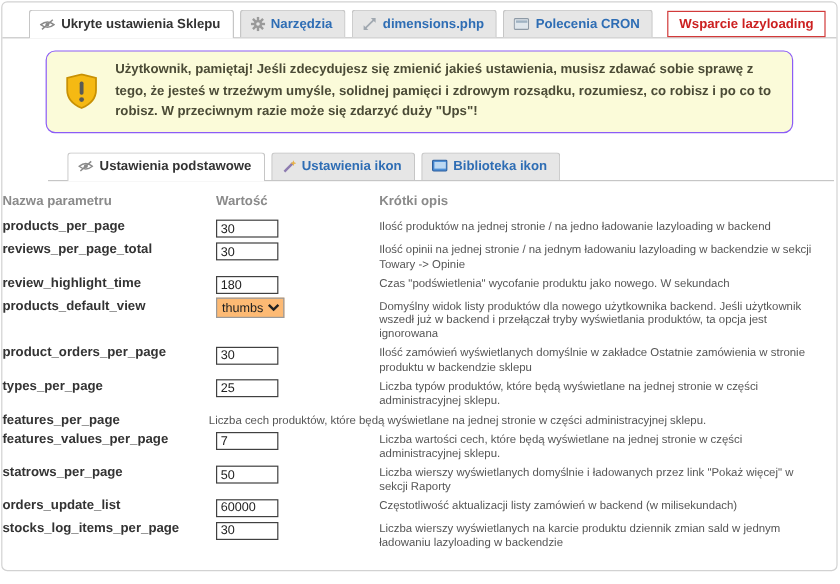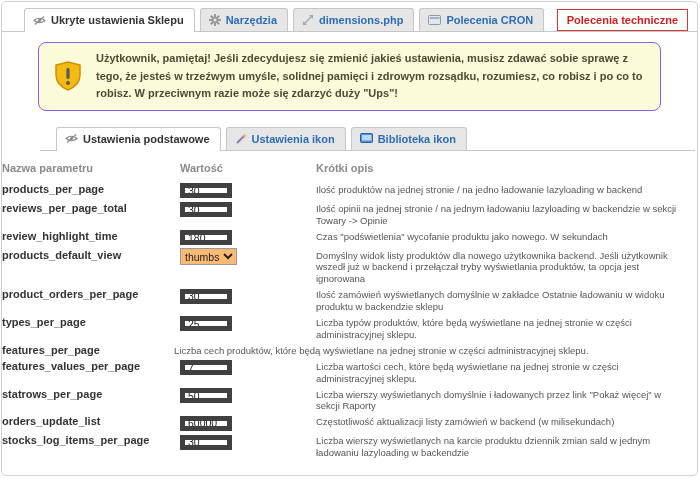--- a/index.html
+++ b/index.html
@@ -26,21 +26,21 @@
   .subtabbar { display:flex; align-items:flex-end; margin:16px 2px 0 38px; padding-left:16px; border-bottom:1px solid #c6c6c6; }
 
   
   .param-table { padding:11px 0 0 0; }
   .param-row { display:flex; align-items:flex-start; margin-bottom:1px; min-height:15px; }
   .col-name { width:172px; text-align:left; font-size:11px; font-weight:bold; color:#333; padding-top:2px; line-height:1.2; }
   .col-value { width:142px; padding-left:6px; }
   .col-desc { flex:1; font-size:9.5px; color:#555; padding-top:3px; padding-right:14px; line-height:1.25; }
   .hdr .col-name, .hdr .col-value, .hdr .col-desc { font-size:11px; font-weight:bold; color:#8a8a8a; padding-top:0; }
   .hdr { margin-bottom:4px; }
-  .val-input { width:52px; height:15px; border:5px solid #404040; font-size:10.5px; padding:0 3px; color:#222; font-family:"Liberation Sans","DejaVu Sans",sans-serif; }
+  .val-input { width:52px; height:15px; border:1px solid #404040; font-size:10.5px; padding:0 3px; color:#222; font-family:"Liberation Sans","DejaVu Sans",sans-serif; }
   .val-select { height:17px; border:1px solid #9a9a9a; font-size:10.5px; color:#222; background:#fdba74; font-family:"Liberation Sans","DejaVu Sans",sans-serif; }
 
   .icon { display:inline-block; line-height:0; }
 </style>
 </head>
 <body>
 
 <div class="frame">
 
   <div class="tabbar">
@@ -81,21 +81,21 @@
     </div>
     <div class="tab">
       <span class="icon">
         <svg width="13" height="11" viewBox="0 0 13 11">
             <rect x="0.5" y="0.5" width="12" height="9" rx="1" fill="#dfe6ec" stroke="#8e9aa6"></rect>
             <rect x="2" y="2" width="9.5" height="2" fill="#9fb2c2"></rect>
           </svg>
       </span>
       <span>Polecenia CRON</span>
     </div>
-    <div class="support-box">Polecenia techniczne</div>
+    <div class="support-box">Wsparcie lazyloading</div>
   </div>
 
   <div class="warning">
     <span class="icon">
       <svg width="26" height="30" viewBox="0 0 26 30">
           <path d="M13 1 L25 4 V14 Q25 24 13 29 Q1 24 1 14 V4 Z" fill="#f5b913" stroke="#c89104" stroke-width="1.5"></path>
           <rect x="11.4" y="7" width="3.2" height="11" rx="1.4" fill="#5a5a55"></rect>
           <circle cx="13" cy="22" r="2" fill="#5a5a55"></circle>
         </svg>
     </span>
@@ -156,21 +156,21 @@
           <div class="col-desc">Czas "podświetlenia" wycofanie produktu jako nowego. W sekundach</div>
         </div>
         <div class="param-row">
           <div class="col-name">products_default_view</div>
           <div class="col-value"><select class="val-select"><option>thumbs</option></select></div>
           <div class="col-desc">Domyślny widok listy produktów dla nowego użytkownika backend. Jeśli użytkownik wszedł już w backend i przełączał tryby wyświetlania produktów, ta opcja jest ignorowana</div>
         </div>
         <div class="param-row">
           <div class="col-name">product_orders_per_page</div>
           <div class="col-value"><input class="val-input" value="30" style=""></div>
-          <div class="col-desc">Ilość zamówień wyświetlanych domyślnie w zakładce Ostatnie ładowaniu w widoku produktu w backendzie sklepu</div>
+          <div class="col-desc">Ilość zamówień wyświetlanych domyślnie w zakładce Ostatnie zamówienia w stronie produktu w backendzie sklepu</div>
         </div>
         <div class="param-row">
           <div class="col-name">types_per_page</div>
           <div class="col-value"><input class="val-input" value="25" style=""></div>
           <div class="col-desc">Liczba typów produktów, które będą wyświetlane na jednej stronie w części administracyjnej sklepu.</div>
         </div>
         <div class="param-row">
           <div class="col-name">features_per_page</div>
           <div class="col-desc">Liczba cech produktów, które będą wyświetlane na jednej stronie w części administracyjnej sklepu.</div>
         </div>

